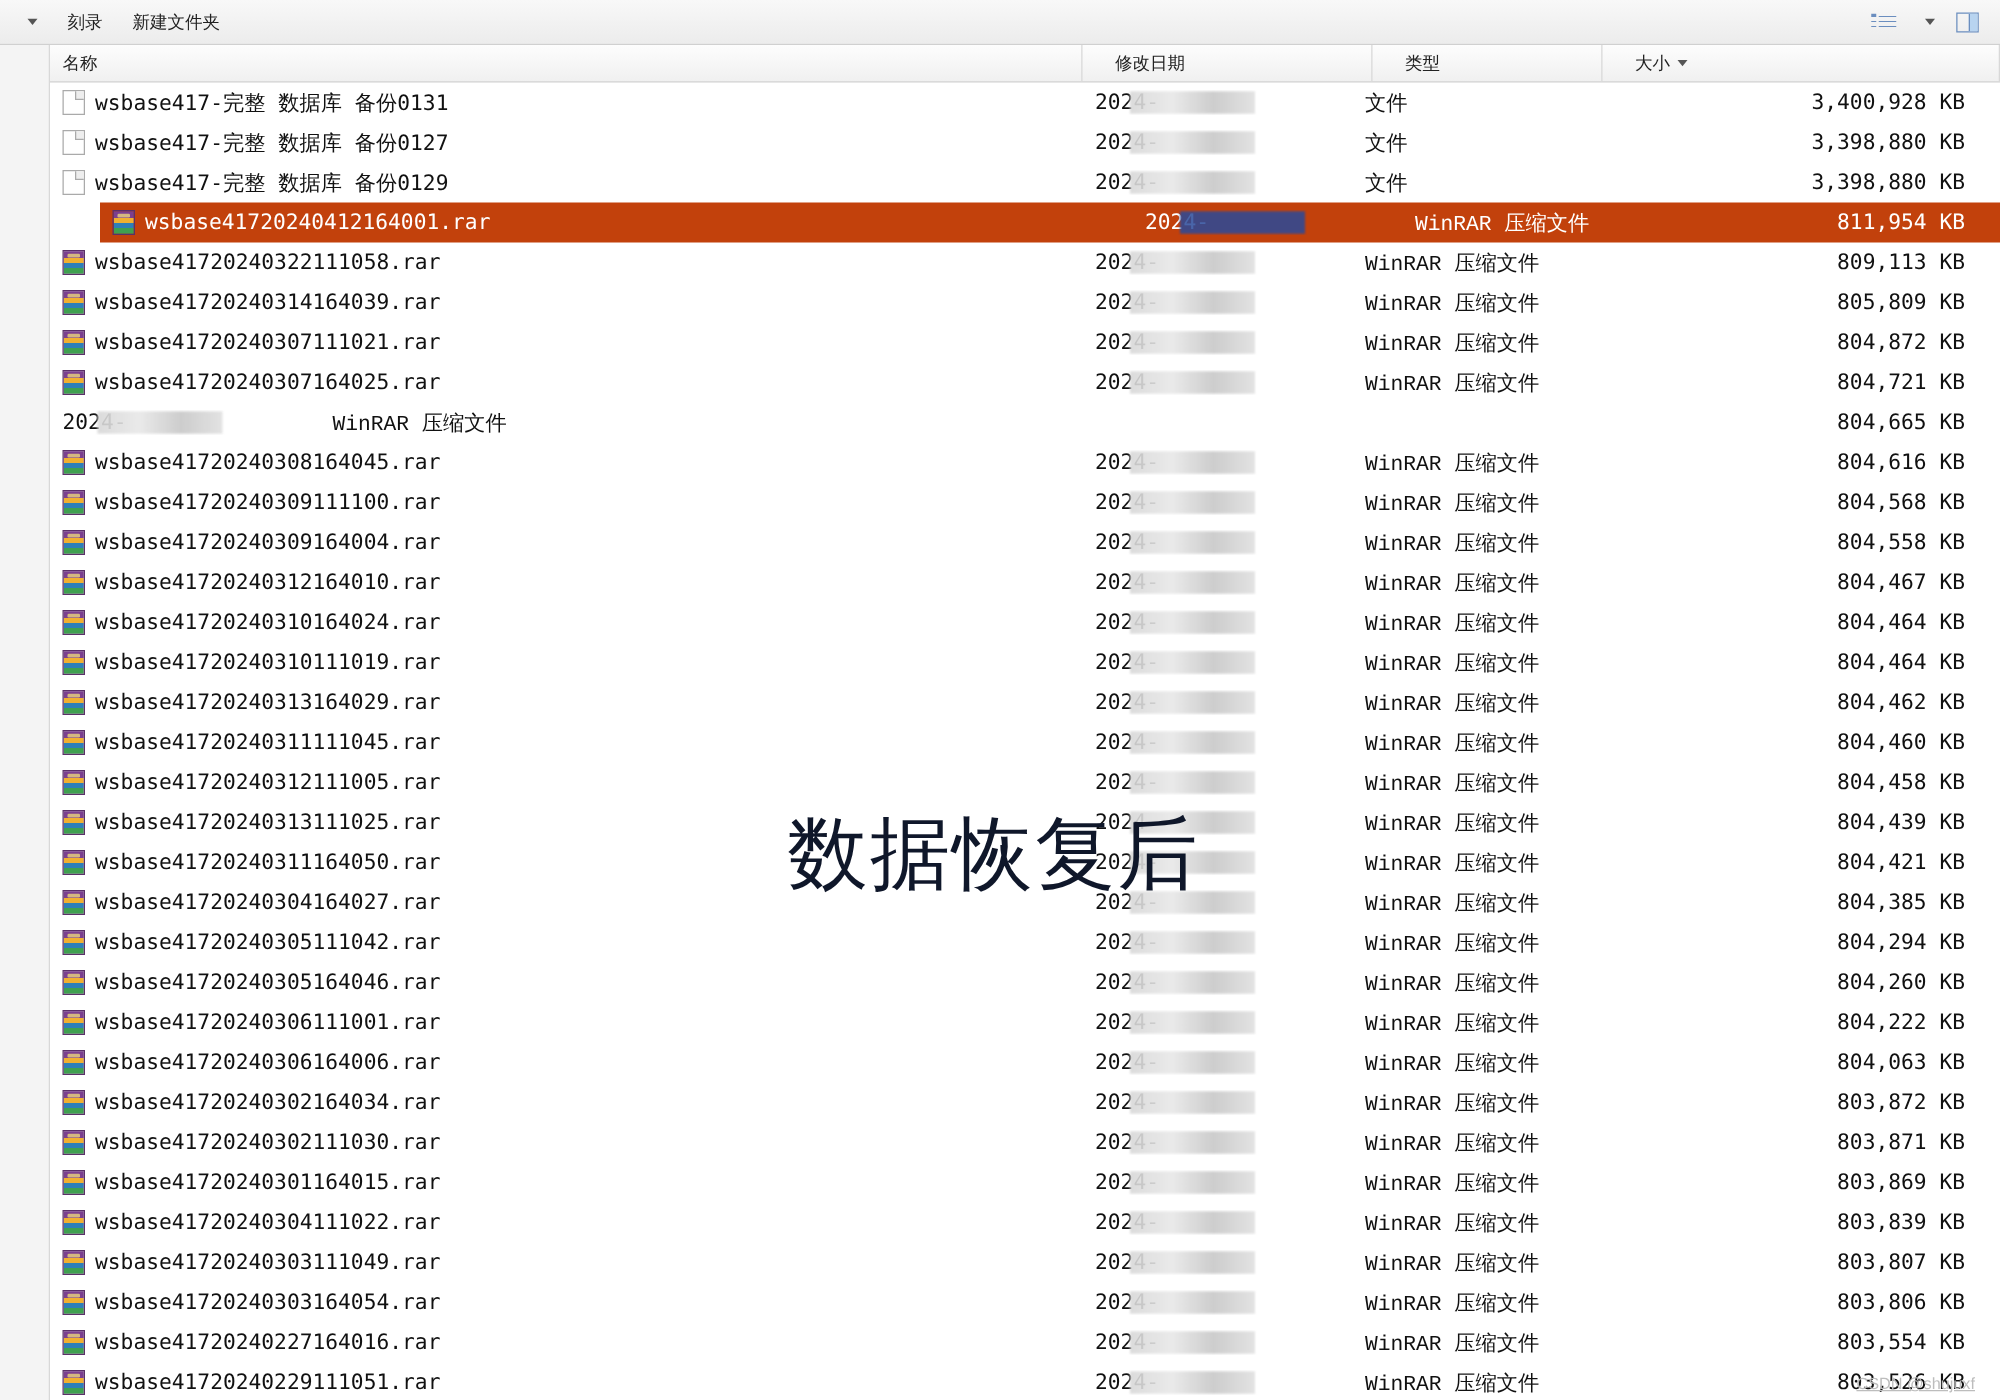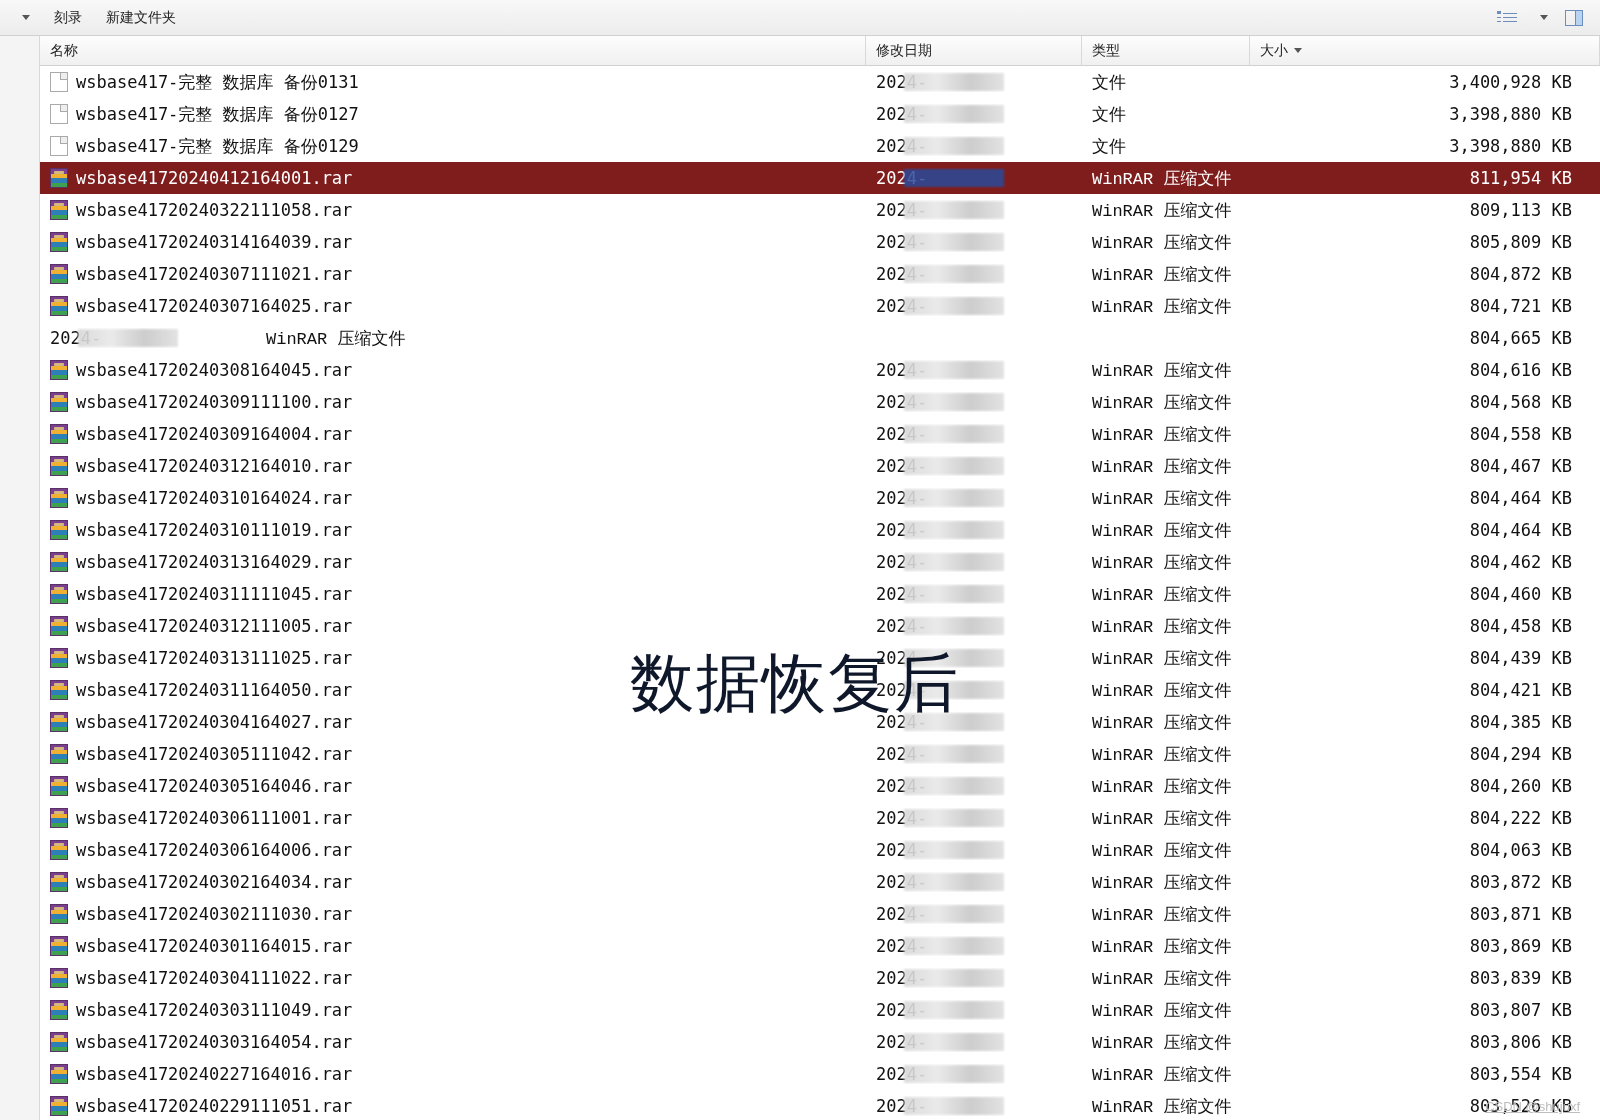--- a/index.html
+++ b/index.html
@@ -59,20 +59,21 @@
     .left-gutter { width: 40px; background: #f4f4f4; border-right: 1px solid #d8d8d8; }
     .list-pane { flex: 1; display: flex; flex-direction: column; }
 
     .header-row {
       display: flex;
       background: linear-gradient(to bottom, #fdfdfd, #f0f0f0);
       border-bottom: 1px solid #d0d0d0;
       height: 30px;
       font-size: 14px;
       color: #222;
+      gap: 16px;
     }
     .header-cell {
       display: flex; align-items: center;
       padding: 0 10px;
       border-right: 1px solid #d8d8d8;
       cursor: default;
     }
     .col-name { width: 826px; }
     .col-date { width: 216px; }
     .col-type { width: 168px; }
@@ -82,21 +83,21 @@
 
     .rows { flex: 1; overflow: hidden; }
     .row {
       display: flex;
       height: 32px;
       align-items: center;
       font-size: 17px;
       color: #111;
       font-family: "SimSun", "NSimSun", monospace;
     }
-    .row.selected { background: #7f1d1d; color: #fff; }
+    .row.selected { background: #c2410c; color: #fff; margin-left: 40px; }
     .cell { padding: 0 10px; display: flex; align-items: center; overflow: hidden; white-space: nowrap; }
     .cell-name { width: 826px; }
     .cell-date { width: 216px; position: relative; }
     .cell-type { width: 168px; font-family: Liberation Mono, monospace; }
     .cell-size { flex: 1; justify-content: flex-end; padding-right: 28px; }
 
     .file-icon { width: 18px; height: 20px; margin-right: 8px; flex-shrink: 0; }
     .doc-icon {
       background: #fff;
       border: 1px solid #aaa;

